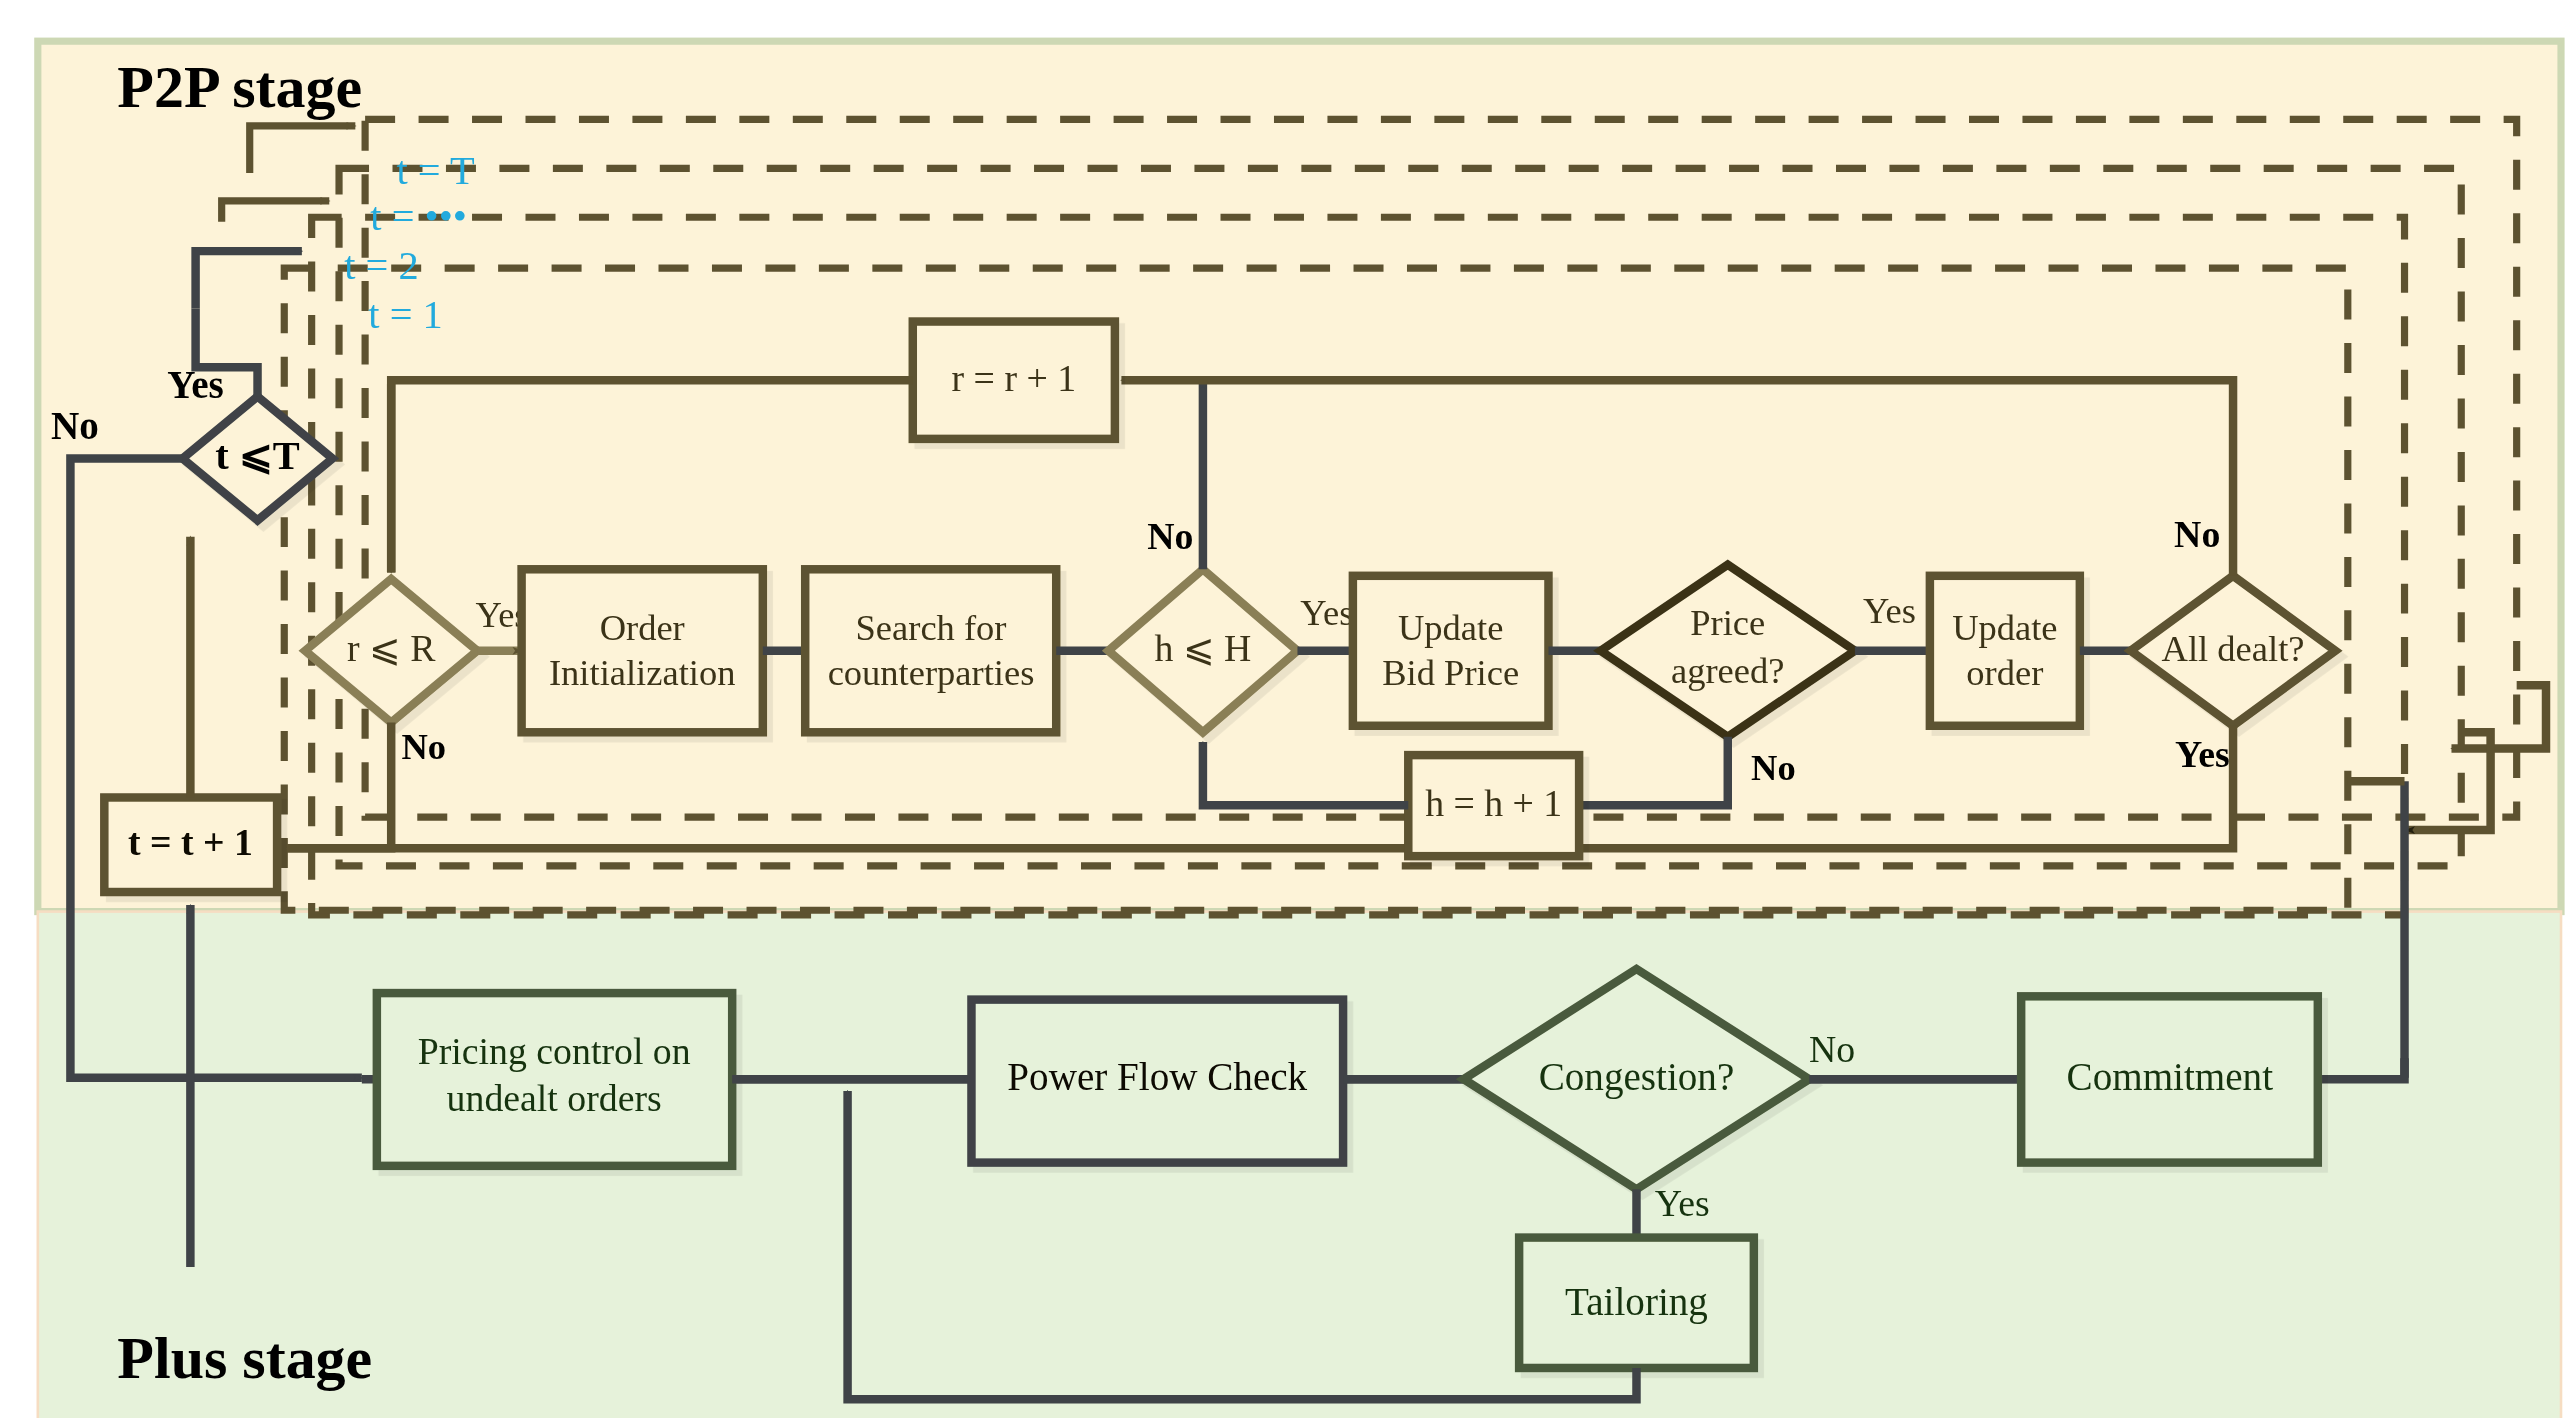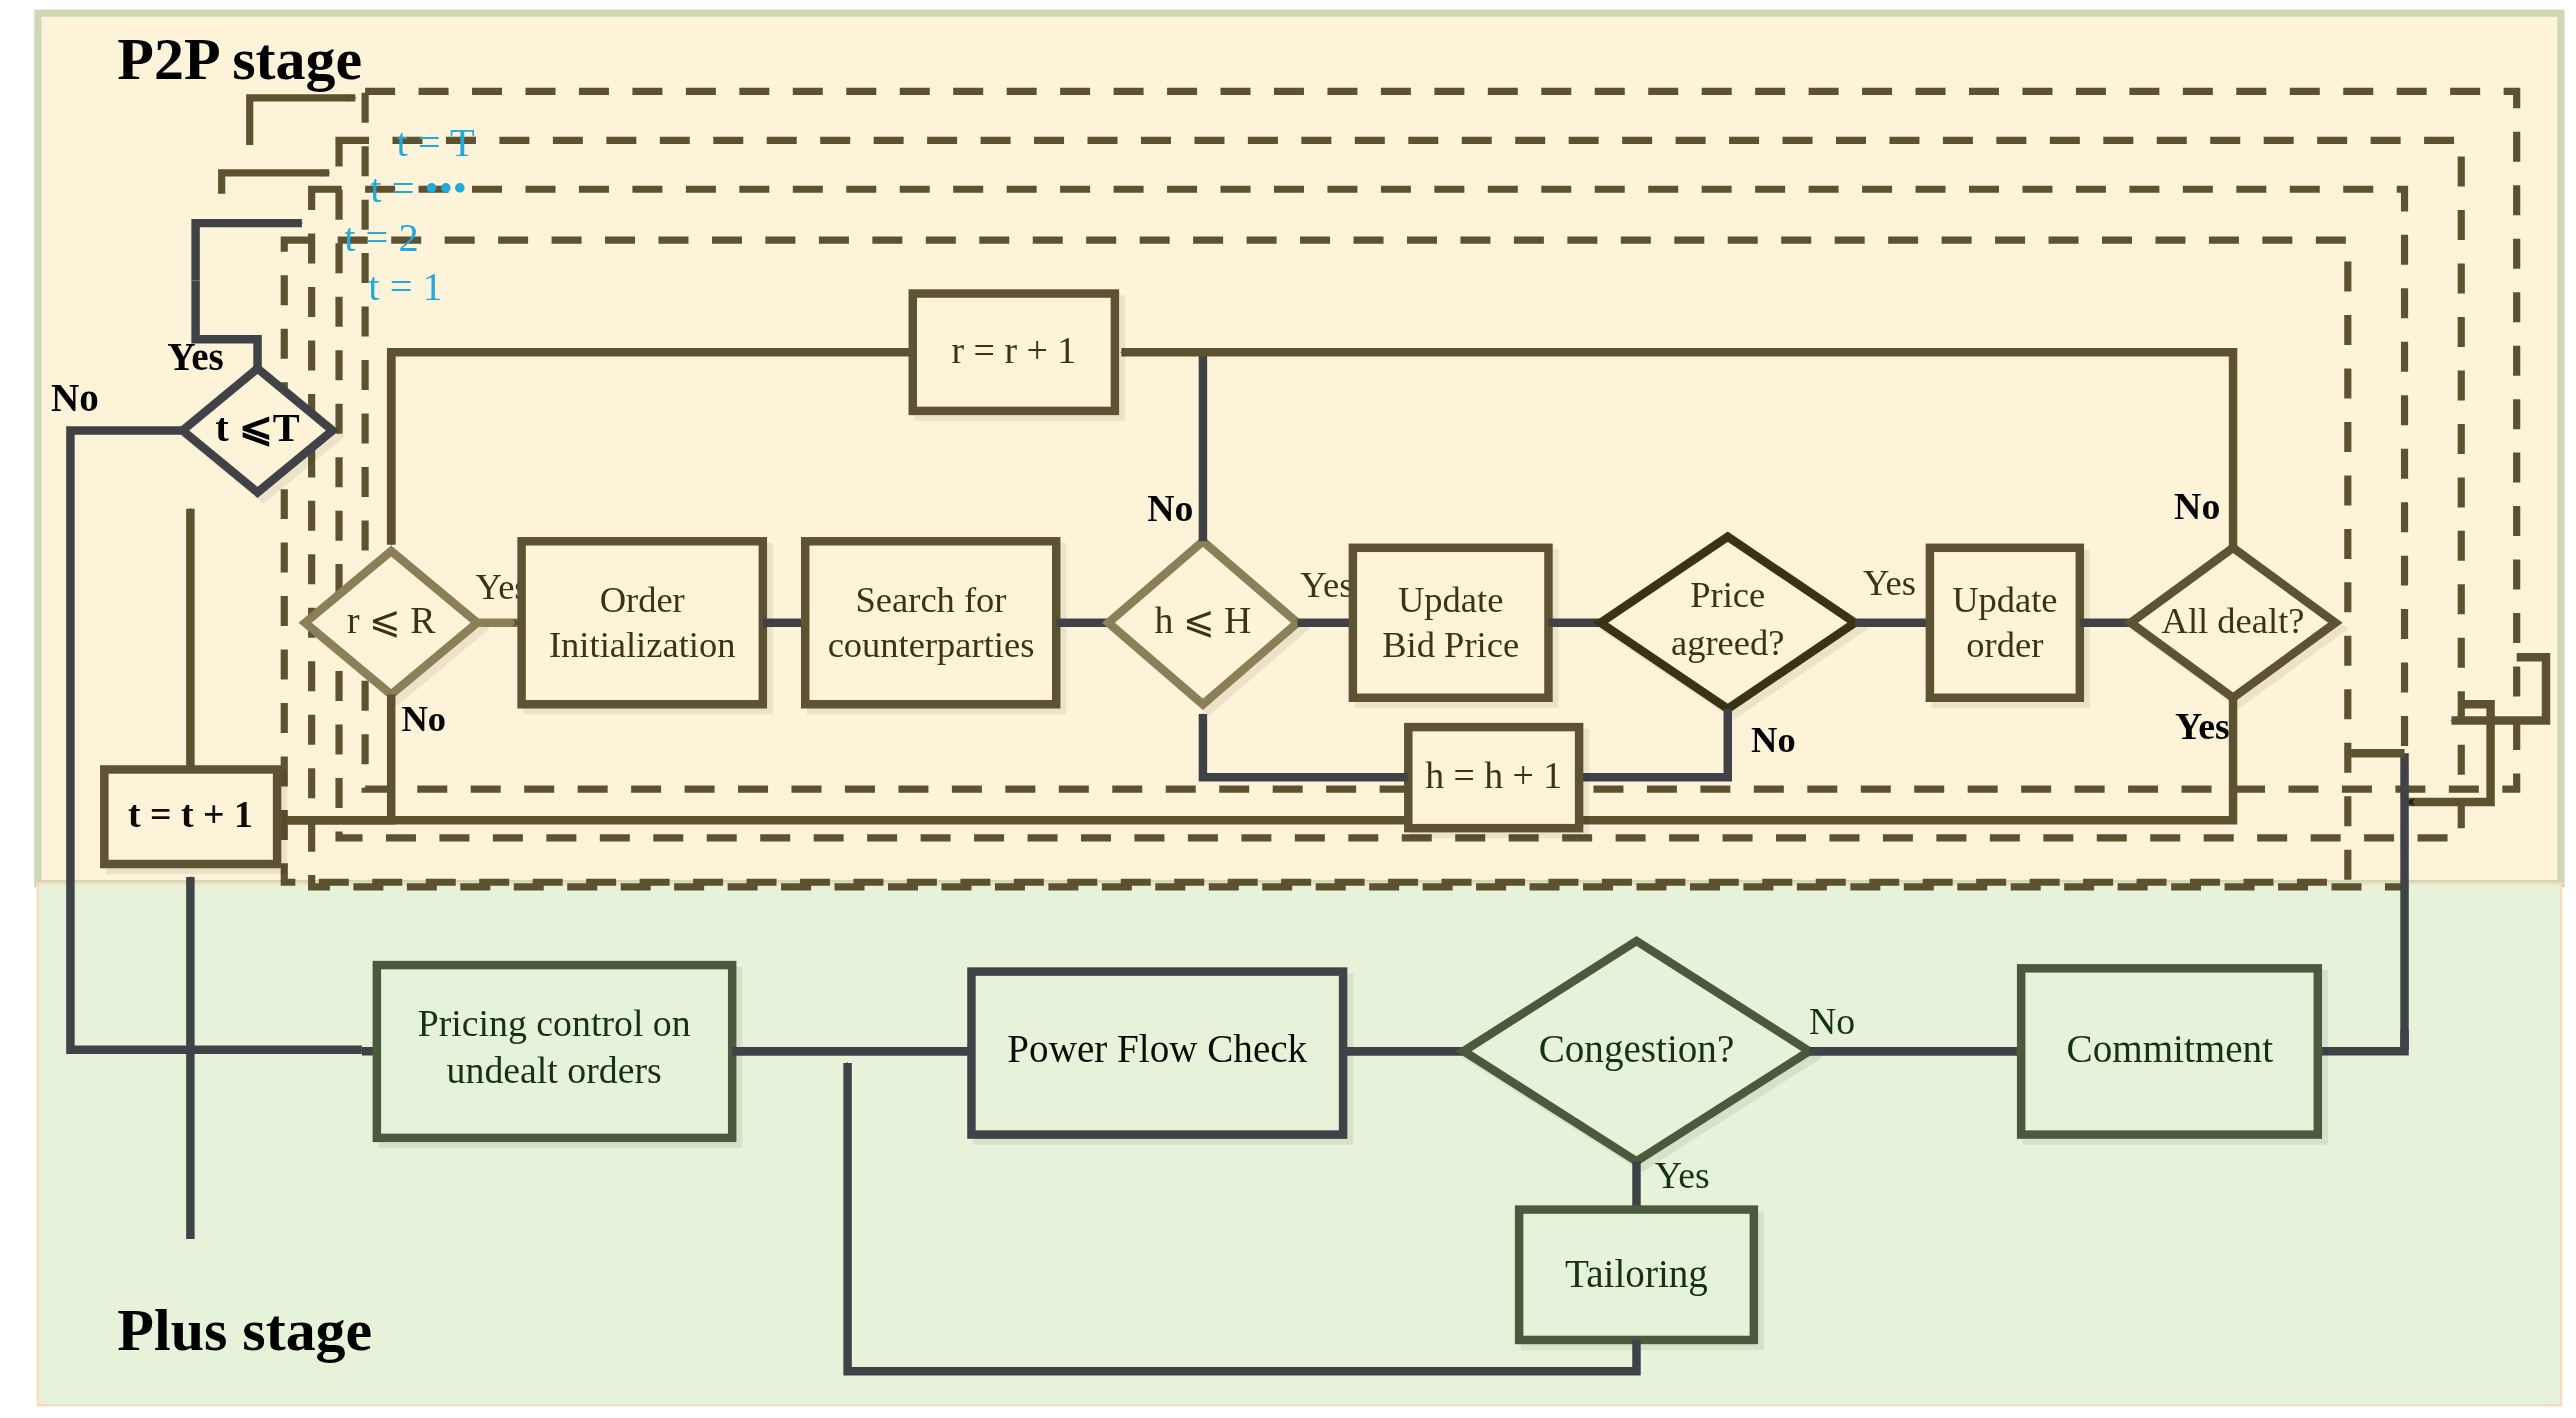--- a/index.html
+++ b/index.html
@@ -1,17 +1,17 @@
 <!DOCTYPE html>
 <html style="font-size:10.4px"><head>
 <meta charset="utf-8">
 <style>
   html,body{margin:0;padding:0;background:#ffffff;}
   body{width:2576px;height:1419px;overflow:hidden;font-family:"Liberation Serif",serif;}
-  #root{position:relative;width:2576px;height:1296px;}
+  #root{position:relative;width:2576px;height:1296px;margin-top:28px;}
   svg#flow{position:absolute;left:0;top:0;width:2576px;height:1419px;display:block;}
   text{font-family:"Liberation Serif",serif;dominant-baseline:middle;}
   .stage-title{font-weight:bold;fill:#000000;}
   .tlabel{font-weight:normal;}
 </style>
 </head>
 <body>
 
 <div id="root">
 <svg id="flow" viewBox="0 0 3951 2176">

